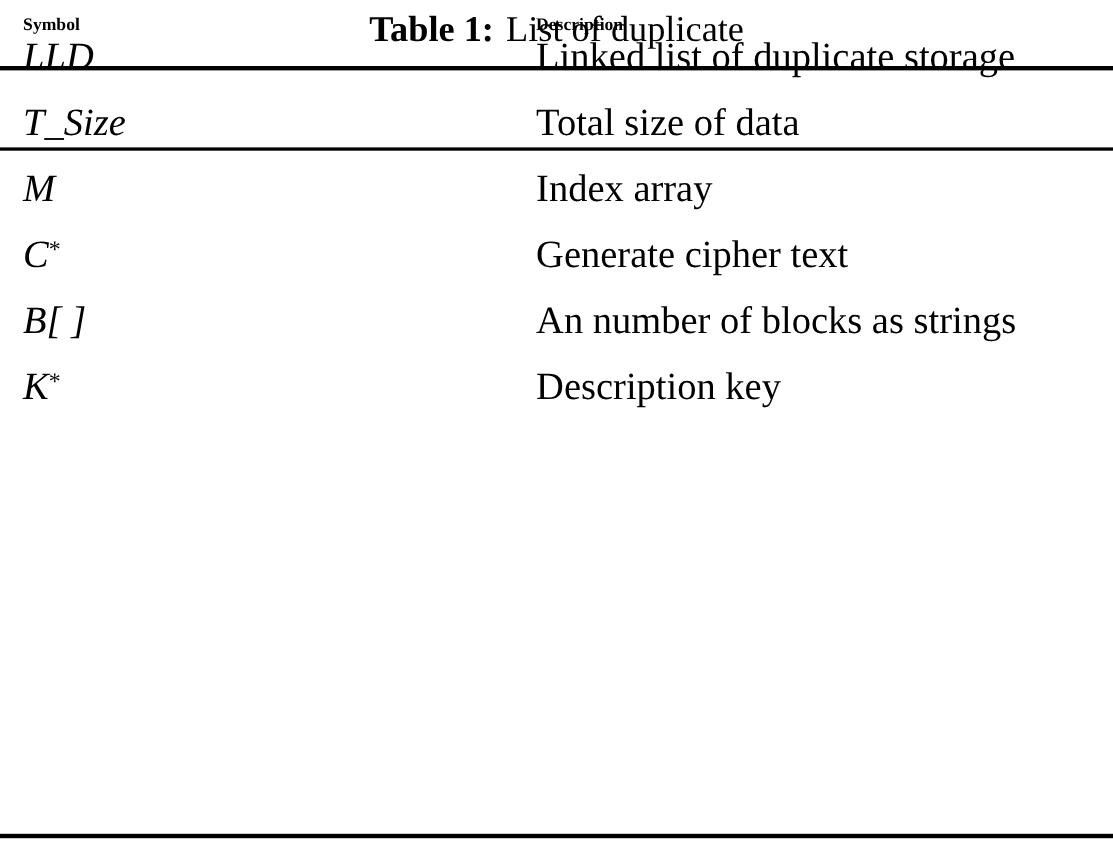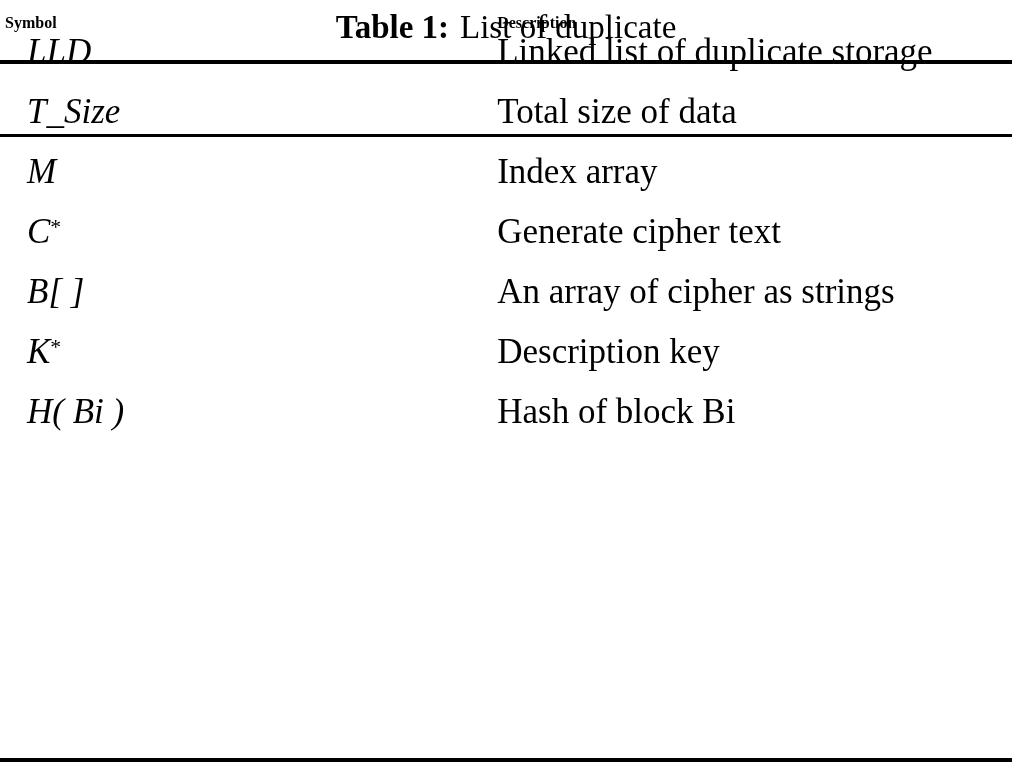--- a/index.html
+++ b/index.html
@@ -48,21 +48,21 @@
     width: 1012px;
     background: #000000;
   }
   .rule-top    { top: 60px;  height: 4px; }
   .rule-mid    { top: 134px; height: 3px; }
   .rule-bottom { top: 758px; height: 4px; }
 
   
   .tbl {
     position: absolute;
-    left: 0;
+    left: 16px;
     top: 0;
     width: 869px;
     border-collapse: collapse;
   }
   .tbl td, .tbl th {
     padding: 0;
     vertical-align: baseline;
     text-align: left;
   }
   .col-sym  { width: 373px; }
@@ -75,21 +75,20 @@
   
   .body-row td {
     height: 60px;
     font-size: 35px;
   }
   .sym {
     font-style: italic;
     padding-left: 5px;
     display: block;
     white-space: pre;
-    margin-left: 22px;
   }
   .desc {
     font-style: normal;
     padding-left: 373px;
     display: block;
     white-space: pre;
   }
   .hdr-sym  { padding-left: 5px; display: block; }
   .hdr-desc { padding-left: 373px; display: block; }
 
@@ -159,35 +158,27 @@
           </td>
         <td>
             <span class="desc">Generate cipher text</span>
           </td>
       </tr>
       <tr class="body-row">
         <td>
             <span class="sym"><span>B[ ]</span><span class="sup"></span></span>
           </td>
         <td>
-            <span class="desc">An array of cipher as strings</span>
+            <span class="desc">An number of blocks as strings</span>
           </td>
       </tr>
       <tr class="body-row">
         <td>
             <span class="sym"><span>K</span><span class="sup">*</span></span>
           </td>
         <td>
             <span class="desc">Description key</span>
           </td>
       </tr>
-      <tr class="body-row">
-        <td>
-            <span class="sym"><span>H( Bi )</span><span class="sup"></span></span>
-          </td>
-        <td>
-            <span class="desc">Hash of block Bi</span>
-          </td>
-      </tr>
     </tbody>
   </table>
 
 </div>
 
 </body></html>

